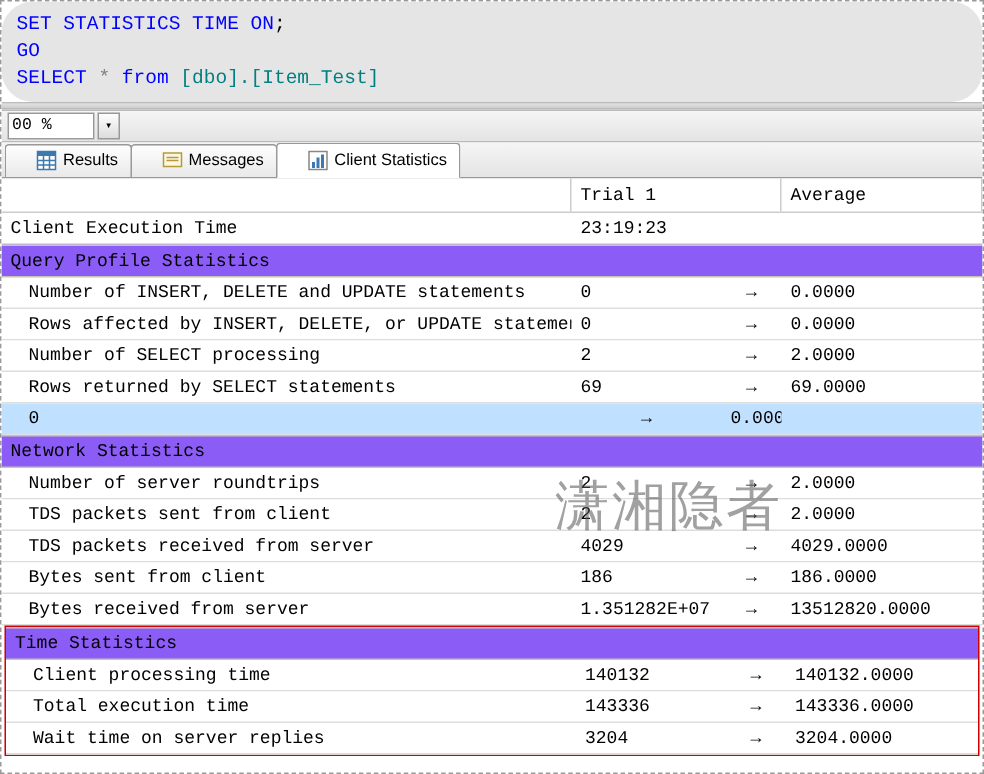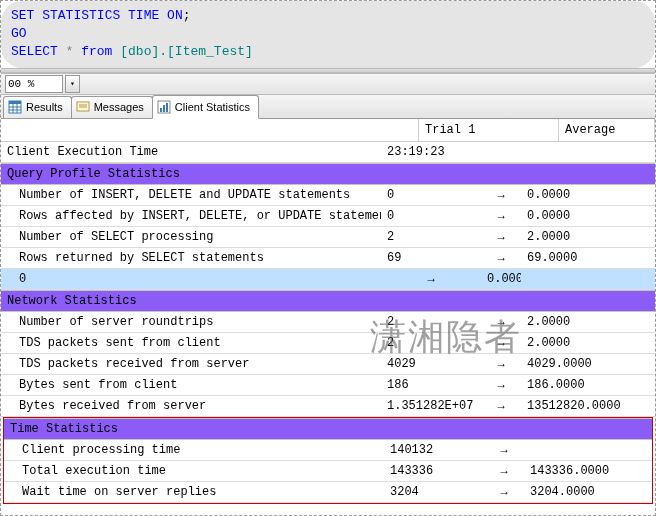--- a/index.html
+++ b/index.html
@@ -71,21 +71,21 @@
     padding-left: 2px;
     gap: 0;
   }
   .tab {
     display: flex;
     align-items: center;
     gap: 4px;
     background: linear-gradient(#fefefe,#e9e9e9);
     border: 1px solid #999;
     border-bottom: none;
-    padding: 2px 8px 2px 4px;
+    padding: 2px 8px 2px 20px;
     height: 22px;
     font-family: Tahoma, sans-serif;
     font-size: 11px;
     margin-right: -1px;
     border-radius: 3px 3px 0 0;
   }
   .tab.active {
     background: #fff;
     height: 24px;
     position: relative;
@@ -103,21 +103,20 @@
   }
   .grid {
     font-family: "Courier New", monospace;
     font-size: 12px;
   }
   .grid-header {
     display: grid;
     grid-template-columns: 380px 140px 1fr;
     border-bottom: 1px solid #ccc;
     background: #fff;
-    padding-left: 38px;
   }
   .grid-header > div {
     padding: 4px 6px;
     border-right: 1px solid #ccc;
   }
   .grid-row {
     display: grid;
     grid-template-columns: 380px 100px 40px 1fr;
     border-bottom: 1px solid #ddd;
     background: #fff;
@@ -293,20 +292,21 @@
   </div>
 
   <div class="time-box">
     <div class="grid-row section">
       <div>Time Statistics</div>
     </div>
     <div class="grid-row indent">
       <div>Client processing time</div>
       <div>140132</div>
       <div class="arrow">→</div>
+      <div>140132.0000</div>
     </div>
     <div class="grid-row indent">
       <div>Total execution time</div>
       <div>143336</div>
       <div class="arrow">→</div>
       <div>143336.0000</div>
     </div>
     <div class="grid-row indent">
       <div>Wait time on server replies</div>
       <div>3204</div>

